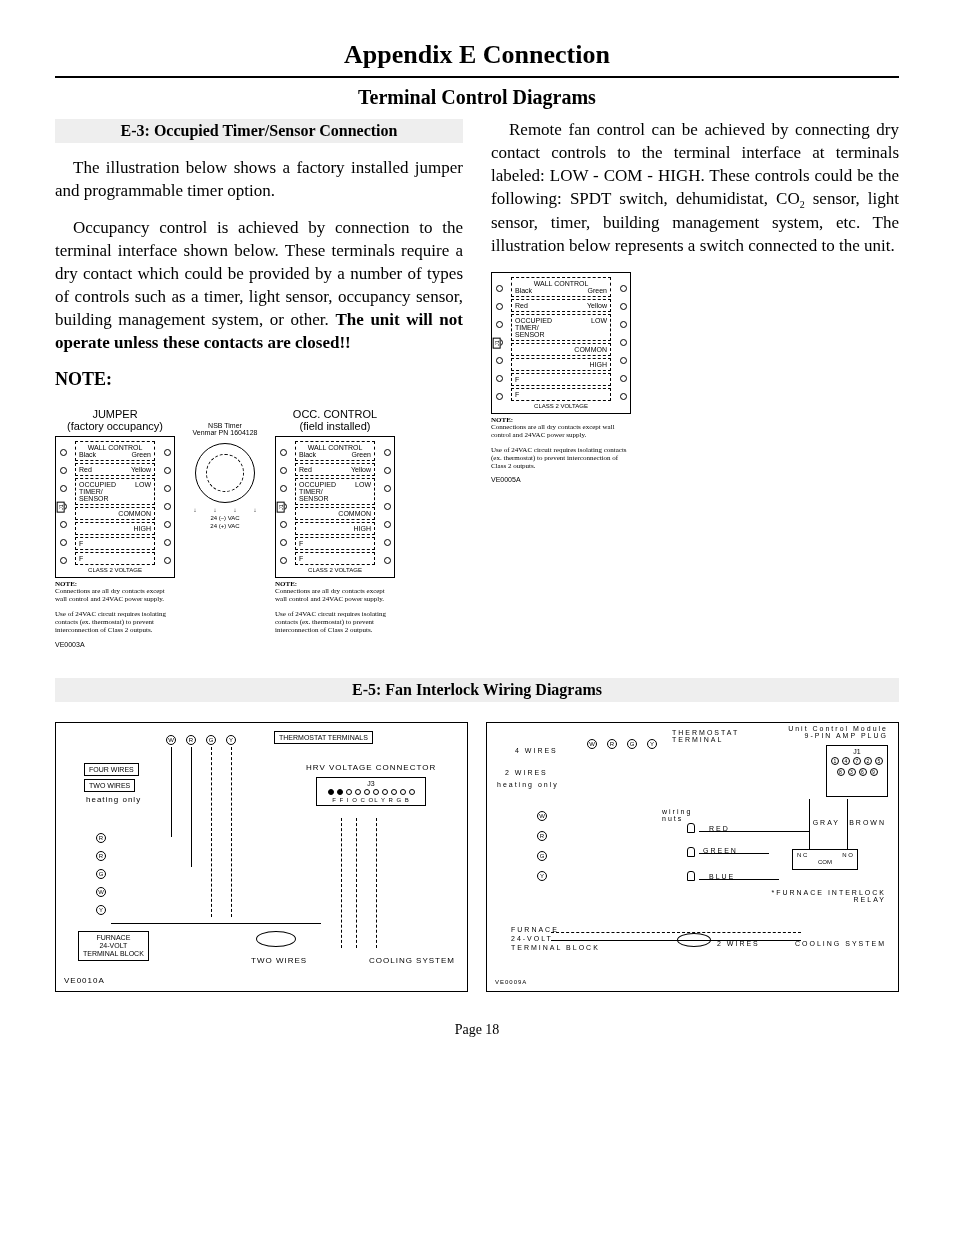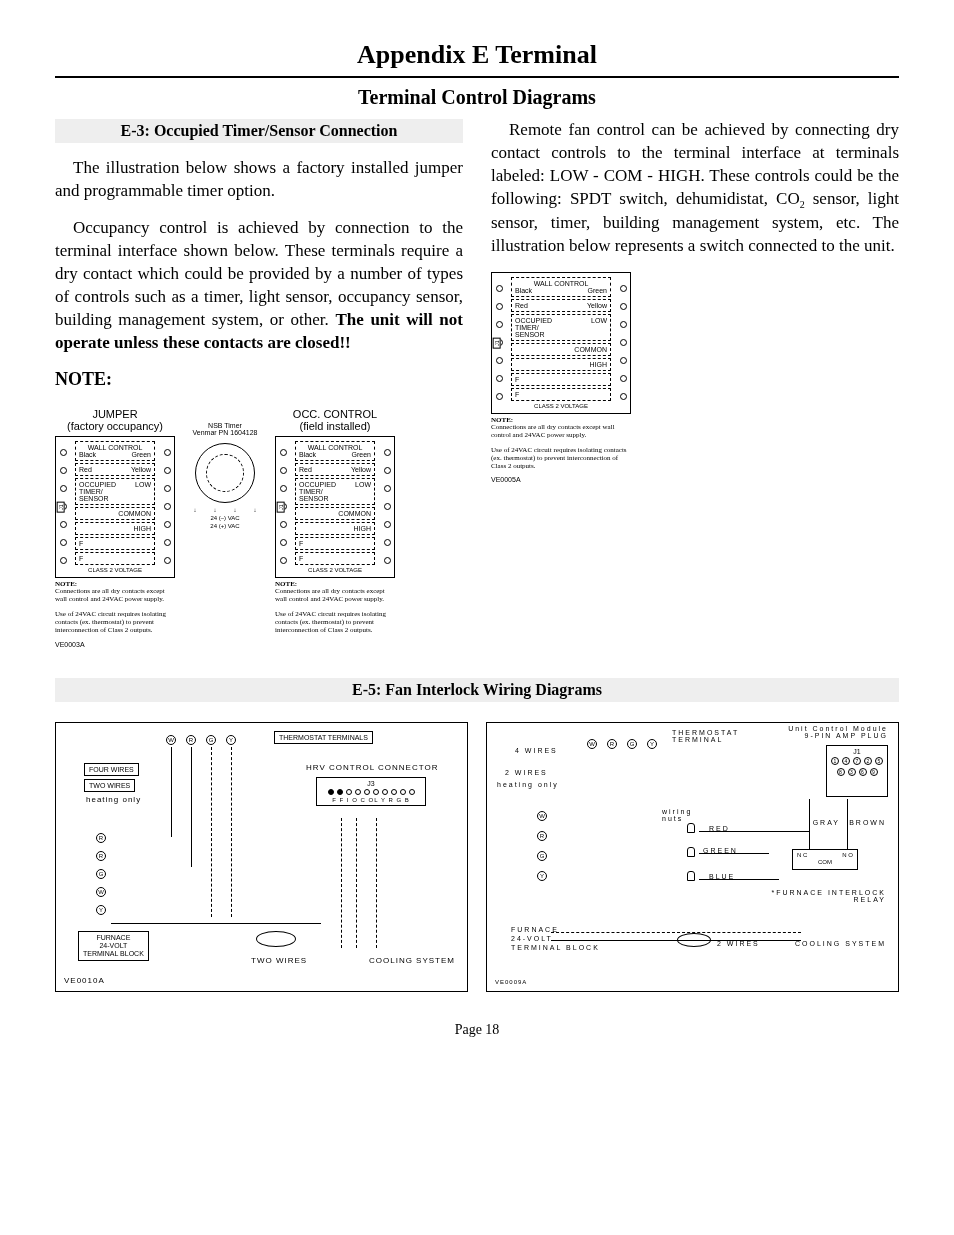--- a/index.html
+++ b/index.html
@@ -132,21 +132,21 @@
   .conn-box{ position:absolute; border:1px solid #000; padding:2px 4px; font-size:7px; background:#fff;}
   .hrv-pins{ position:absolute; display:flex; gap:3px; }
   .hrv-pins .pin{ width:6px;height:6px;border:1px solid #000;border-radius:50%;}
   .hrv-pins .pin.fill{ background:#000;}
   .footer{ text-align:center; font-size:14px; margin-top:30px; font-family:"Times New Roman",serif;}
   .sub2 { font-size:10px; }
 </style>
 </head>
 <body>
 
-<div class="page-title">Appendix E Terminal</div>
+<div class="page-title">Appendix E Connection</div>
 <div class="sub-title">Terminal Control Diagrams</div>
 
 <div class="two-col">
 
   <div class="col">
     <div class="sec-head">E-3: Occupied Timer/Sensor Connection</div>
 
     <div class="body-text">
       <span class="indent">The illustration below shows a factory installed jumper and programmable timer option.</span>
     </div>
@@ -377,21 +377,21 @@
       <div class="screw">R</div>
       <div class="screw">G</div>
       <div class="screw">Y</div>
     </div>
     <div class="conn-box" style="top:8px; left:218px; text-align:center;">THERMOSTAT TERMINALS</div>
 
     <div class="conn-box" style="top:40px; left:28px;">FOUR WIRES</div>
     <div class="conn-box" style="top:56px; left:28px;">TWO WIRES</div>
     <div class="wb-label" style="top:72px; left:30px;">heating only</div>
 
-    <div class="wb-label" style="top:40px; left:250px;">HRV CONTROL CONNECTOR</div>
+    <div class="wb-label" style="top:40px; left:250px;">HRV VOLTAGE CONNECTOR</div>
     <div class="conn-box" style="top:54px; left:260px; width:110px; text-align:center;">
       <div>J3</div>
       <div class="hrv-pins" style="position:static; justify-content:center; margin:2px 0;">
         <div class="pin fill"></div>
           <div class="pin fill"></div>
           <div class="pin"></div>
           <div class="pin"></div>
           <div class="pin"></div>
           <div class="pin"></div>
           <div class="pin"></div>

